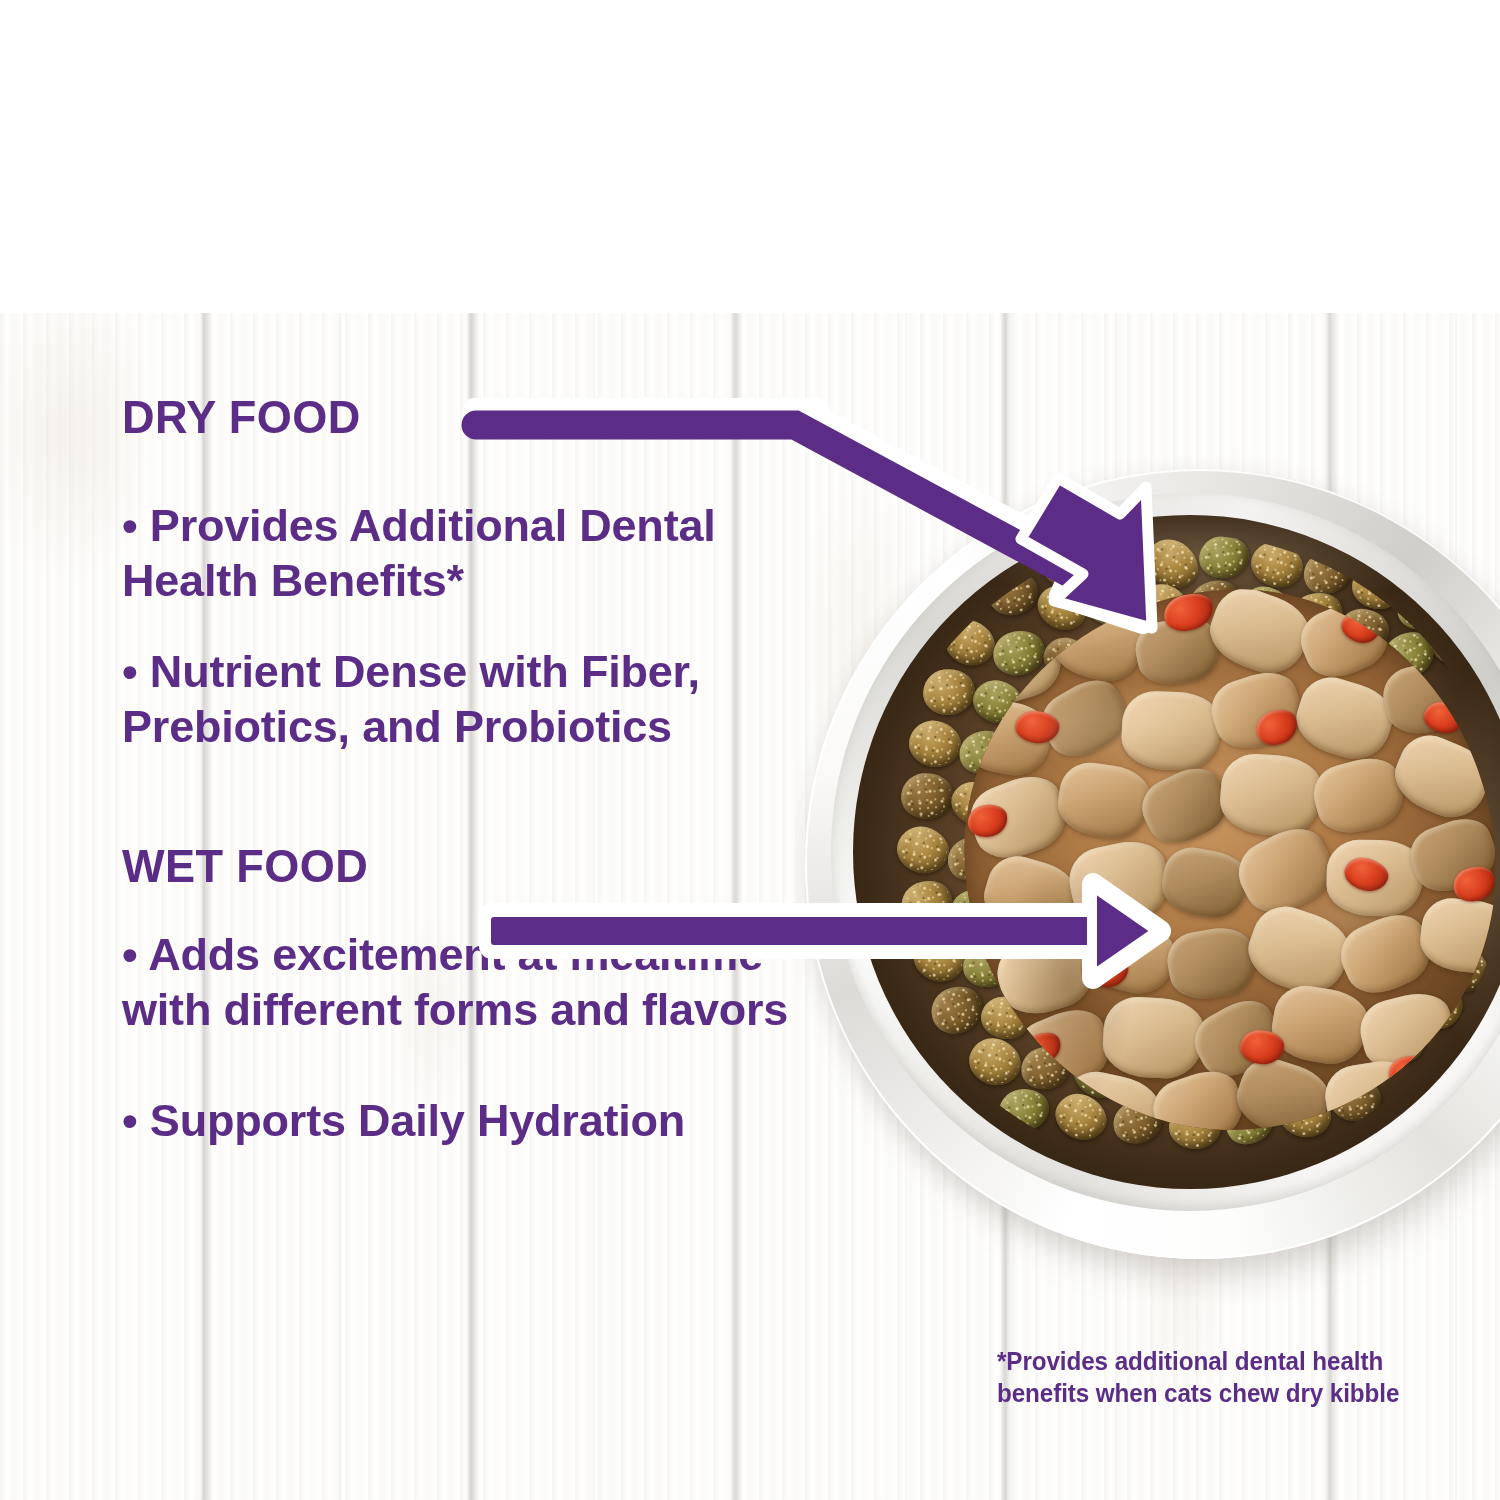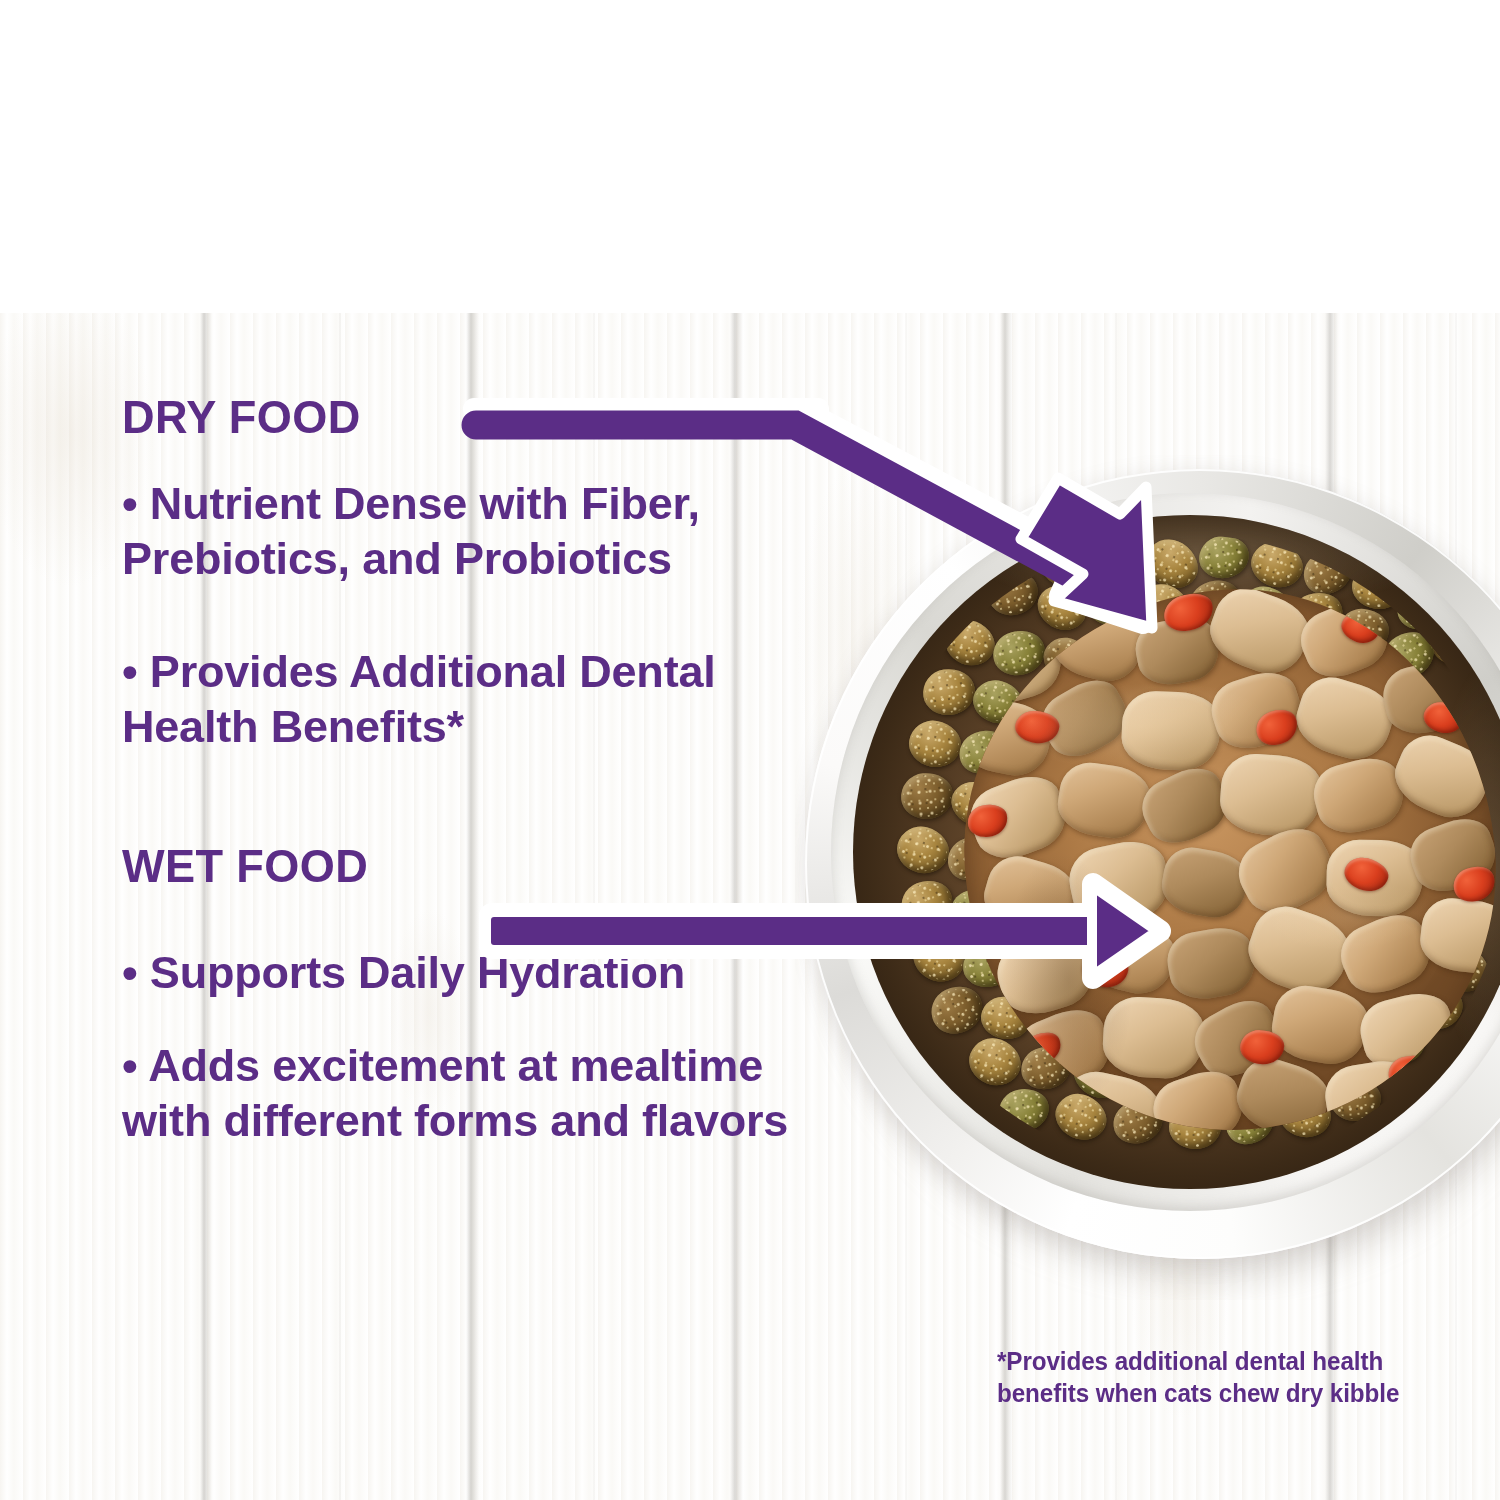--- a/index.html
+++ b/index.html
@@ -463,29 +463,29 @@
       <div class="tomato" style="left:110px; top:352px; width:46px; height:36px; transform:rotate(11deg);"></div>
       <div class="tomato" style="left:44px;  top:430px; width:40px; height:30px; transform:rotate(-22deg);"></div>
       <div class="tomato" style="left:262px; top:442px; width:44px; height:34px; transform:rotate(6deg);"></div>
       <div class="tomato" style="left:408px; top:478px; width:42px; height:32px; transform:rotate(-12deg);"></div>
     </div>
   </div>
 
   <div id="copy-column">
     <div class="section-heading">DRY FOOD</div>
 
+    <div class="bullet-block" id="dry-bullet-1">• Provides Additional Dental Health Benefits*</div>
+
     <div class="bullet-block" id="dry-bullet-2">• Nutrient Dense with Fiber, Prebiotics, and Probiotics</div>
 
-    <div class="bullet-block" id="dry-bullet-1">• Provides Additional Dental Health Benefits*</div>
-
     <div class="section-heading" id="wet-food-heading">WET FOOD</div>
 
+    <div class="bullet-block" id="wet-bullet-2">• Adds excitement at mealtime with different forms and flavors</div>
+
     <div class="bullet-block" id="wet-bullet-1">• Supports Daily Hydration</div>
-
-    <div class="bullet-block" id="wet-bullet-2">• Adds excitement at mealtime with different forms and flavors</div>
   </div>
 
   <svg id="arrow-overlay" viewBox="0 0 1500 1500">
 
     <g>
 
       <path d="M 474 409 L 800 409 L 1078 556 L 1060 596 L 1143 623 L 1120 530 L 1098 566 L 818 418 L 818 409 L 474 409 Z" fill="none" stroke="#FFFFFF" stroke-width="22" stroke-linejoin="round" stroke-linecap="round"></path>
 
       <path d="M 476 425 L 795 425 L 1090 584" fill="none" stroke="#5B2D86" stroke-width="29" stroke-linecap="round" stroke-linejoin="miter"></path>
 

